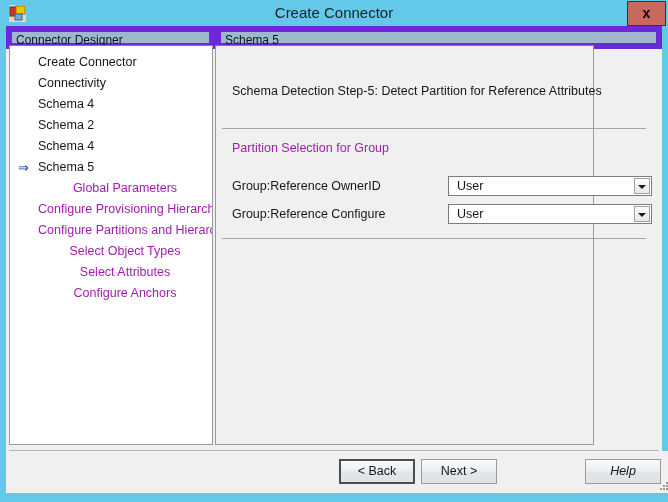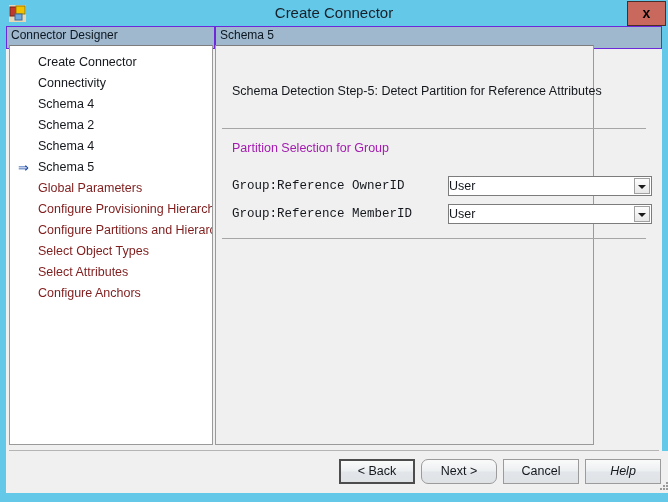--- a/index.html
+++ b/index.html
@@ -67,21 +67,21 @@
     height: 467px;
     background: #f0f0f0;
     box-sizing: border-box;
   }
 
   
   .tab-header {
     position: absolute;
     height: 23px;
     background: #9fb8cd;
-    border: 1px solid #6d28d9;
+    border: 6px solid #6d28d9;
     box-sizing: border-box;
     font-size: 12px;
     color: #0b1620;
     line-height: 17px;
     padding-left: 4px;
     cursor: pointer;
   }
   .tab-left  { left: 0px;   top: 0px; width: 209px; }
   .tab-right { left: 209px; top: 0px; width: 447px; }
 
@@ -101,22 +101,23 @@
     position: relative;
     height: 21px;
     line-height: 21px;
     font-size: 12.5px;
     padding-left: 28px;
     color: #14181d;
     white-space: nowrap;
     cursor: pointer;
   }
   .nav-item.disabled {
-    color: #7f1d1d;
+    color: #a21caf;
     cursor: default;
+    text-align: center;
   }
   .nav-item:first-child { margin-top: 6px; }
   .nav-arrow {
     position: absolute;
     left: 8px;
     top: 0;
     width: 14px;
     height: 21px;
     line-height: 21px;
     color: #1344a8;
@@ -165,35 +166,34 @@
   }
   .field-row.r1 { top: 130px; }
   .field-row.r2 { top: 158px; }
   .field-label {
     position: absolute;
     left: 0; top: 0;
     line-height: 20px;
     font-size: 12.5px;
     color: #14181d;
     white-space: nowrap;
-    font-family: Liberation Mono, monospace;
   }
   .combo {
     position: absolute;
     left: 216px; top: 0;
     width: 204px;
     height: 20px;
     background: #ffffff;
     border: 1px solid #7c7c7c;
     box-sizing: border-box;
     cursor: pointer;
   }
   .combo-value {
     position: absolute;
-    left: 0; top: 0;
+    left: 8px; top: 0;
     line-height: 18px;
     font-size: 12.5px;
     color: #14181d;
   }
   .combo-arrow {
     position: absolute;
     right: 1px; top: 1px;
     width: 16px;
     height: 16px;
     background: linear-gradient(to bottom, #fdfdfd 0%, #e8e8e8 100%);
@@ -239,21 +239,21 @@
     color: #14181d;
     line-height: 23px;
     text-align: center;
     cursor: pointer;
   }
   .btn.focused {
     border: 2px solid #4d4d4d;
     line-height: 21px;
   }
   .btn-back   { left: 321px; }
-  .btn-next   { left: 403px; border-radius: 7px; }
+  .btn-next   { left: 403px; }
   .btn-cancel { left: 485px; }
   .btn-help   { left: 567px; font-style: italic; }
 
   .resize-grip {
     position: absolute;
     right: 2px;
     bottom: 2px;
     width: 14px;
     height: 14px;
   }
@@ -303,35 +303,34 @@
 
       <div class="field-row r1">
         <span class="field-label">Group:Reference OwnerID</span>
         <div class="combo">
           <span class="combo-value">User</span>
           <span class="combo-arrow"></span>
         </div>
       </div>
 
       <div class="field-row r2">
-        <span class="field-label">Group:Reference MemberID</span>
+        <span class="field-label">Group:Reference Configure</span>
         <div class="combo">
           <span class="combo-value">User</span>
           <span class="combo-arrow"></span>
         </div>
       </div>
 
       <div class="sep sep-2"></div>
     </div>
 
     <div class="footer-sep"></div>
     <div class="footer">
       <div class="btn btn-back focused">&lt;  Back</div>
       <div class="btn btn-next">Next  &gt;</div>
-      <div class="btn btn-cancel">Cancel</div>
       <div class="btn btn-help">Help</div>
       <span class="resize-grip">
         <svg width="14" height="14" viewBox="0 0 14 14">
           <g fill="#9a9a9a">
             <rect x="11" y="2" width="2" height="2"></rect>
             <rect x="8" y="5" width="2" height="2"></rect>
               <rect x="11" y="5" width="2" height="2"></rect>
             <rect x="5" y="8" width="2" height="2"></rect>
               <rect x="8" y="8" width="2" height="2"></rect>
               <rect x="11" y="8" width="2" height="2"></rect>

